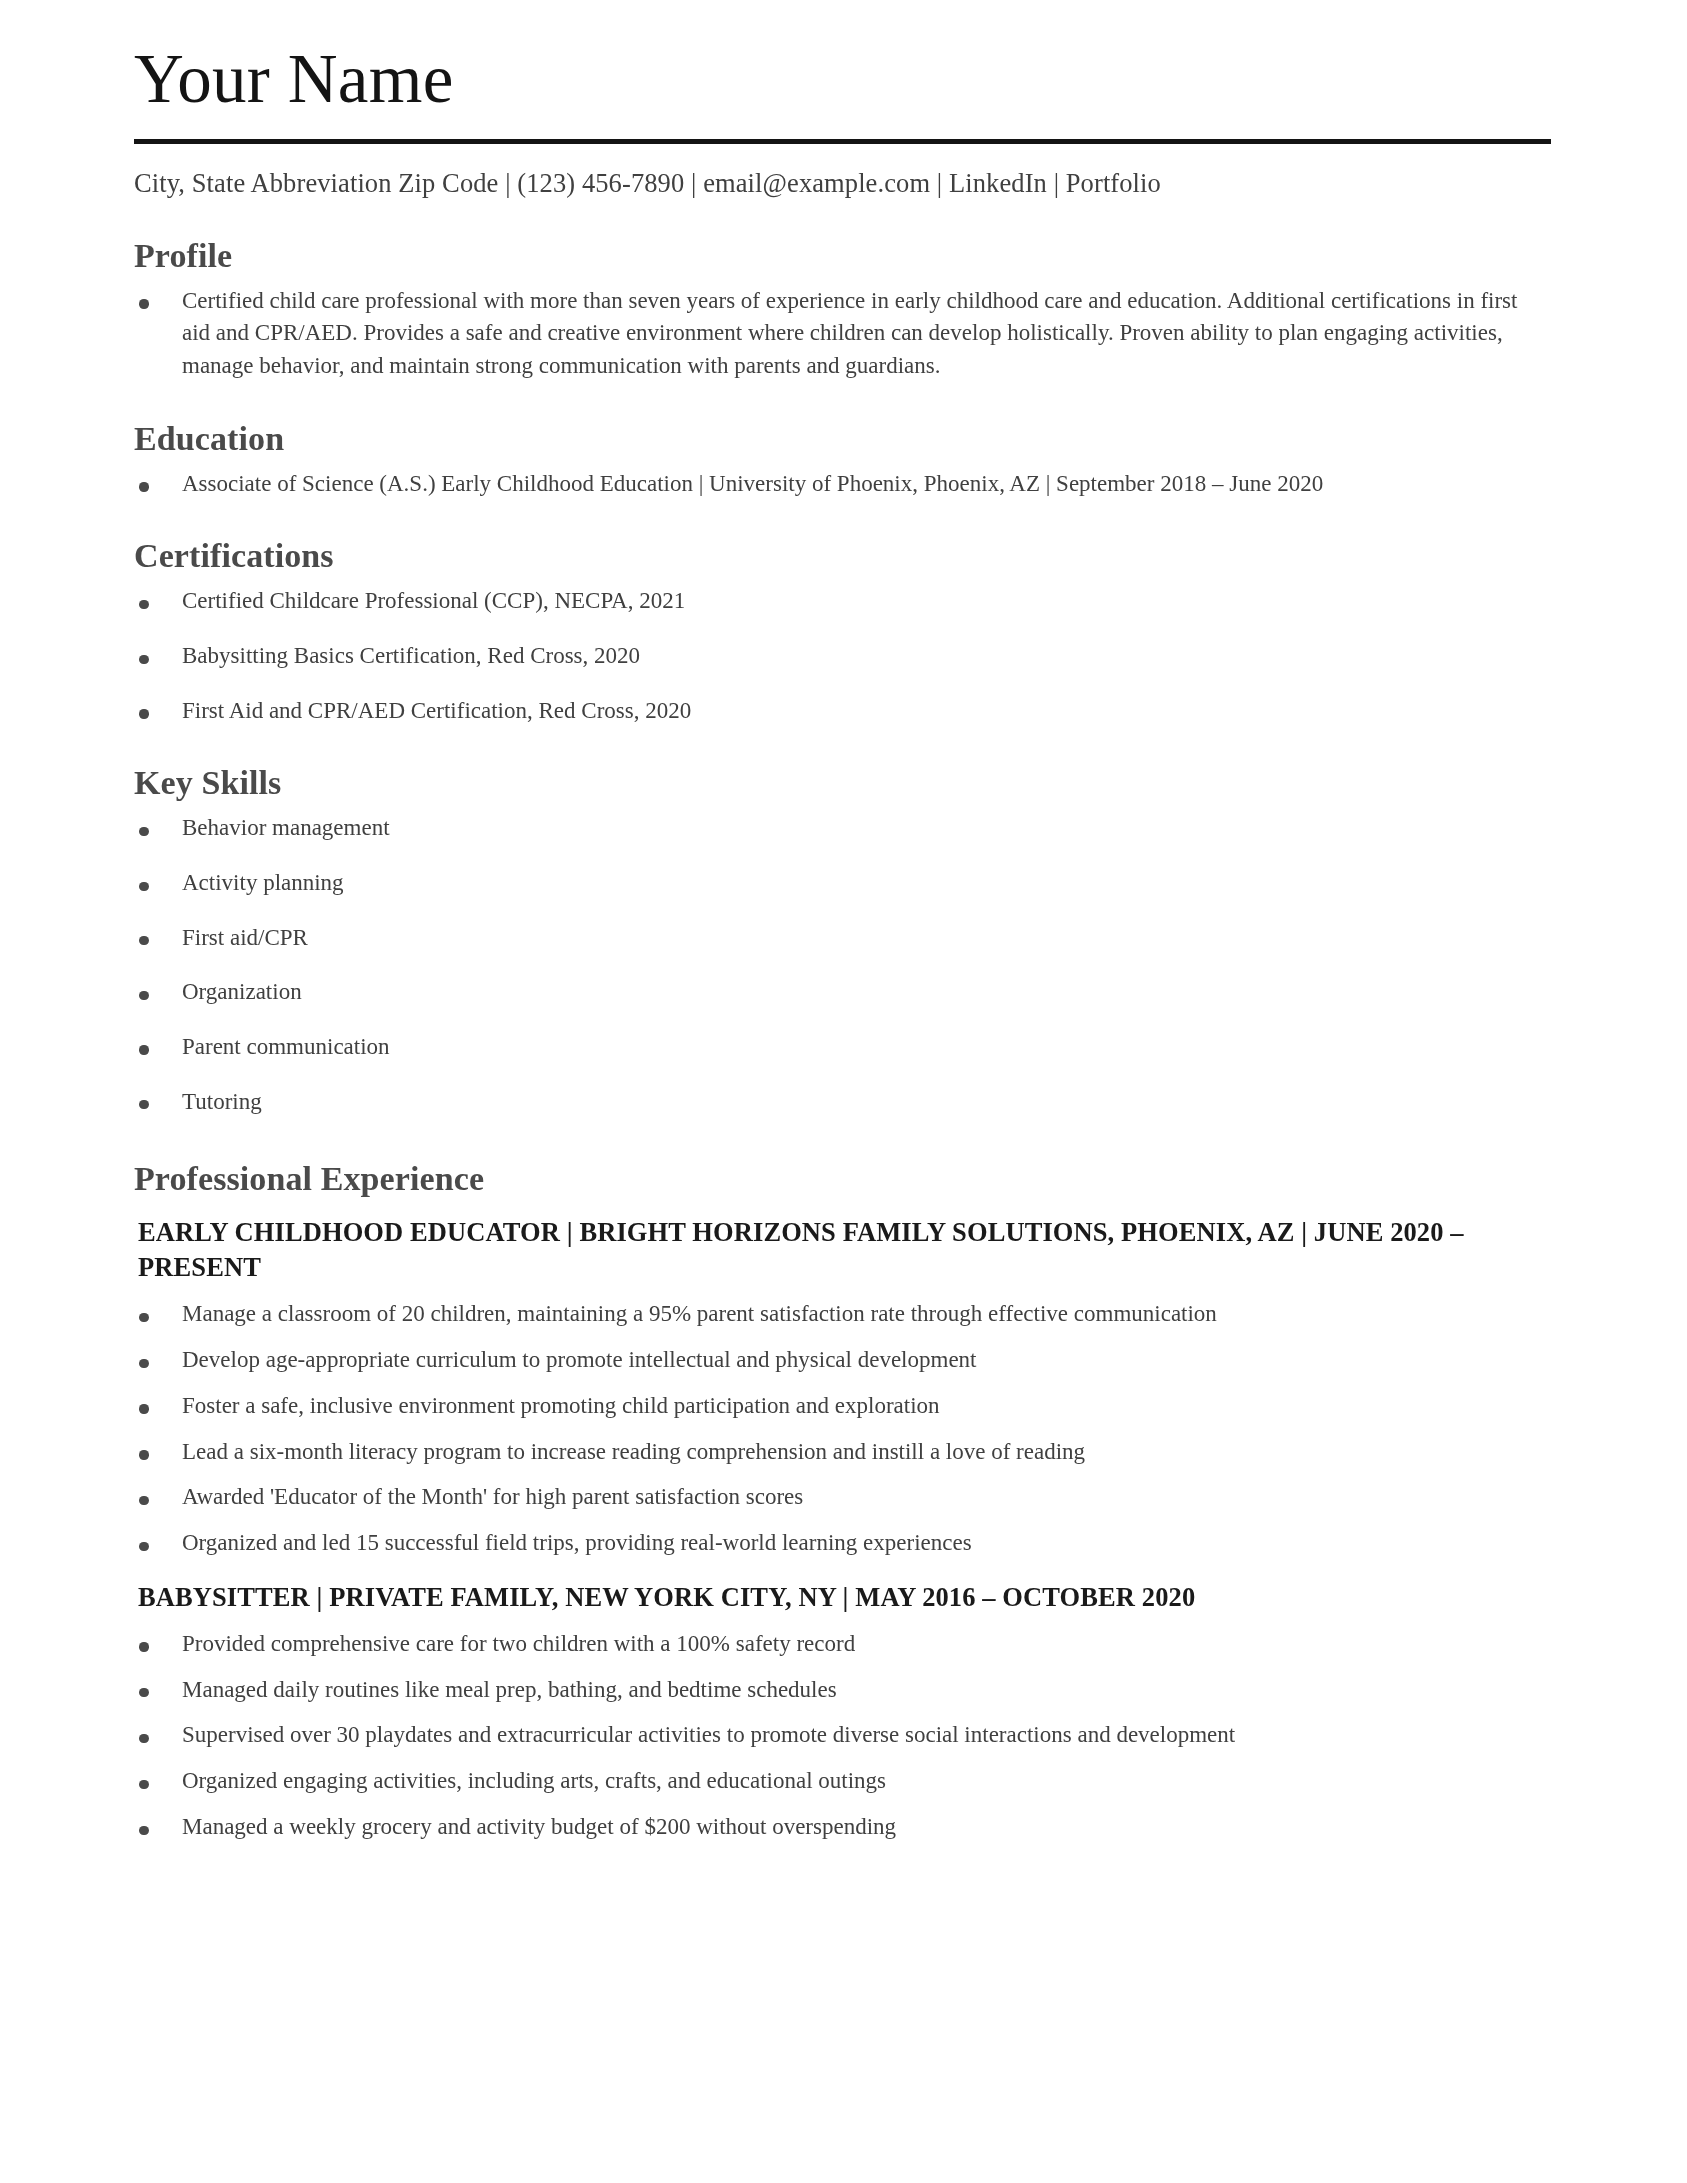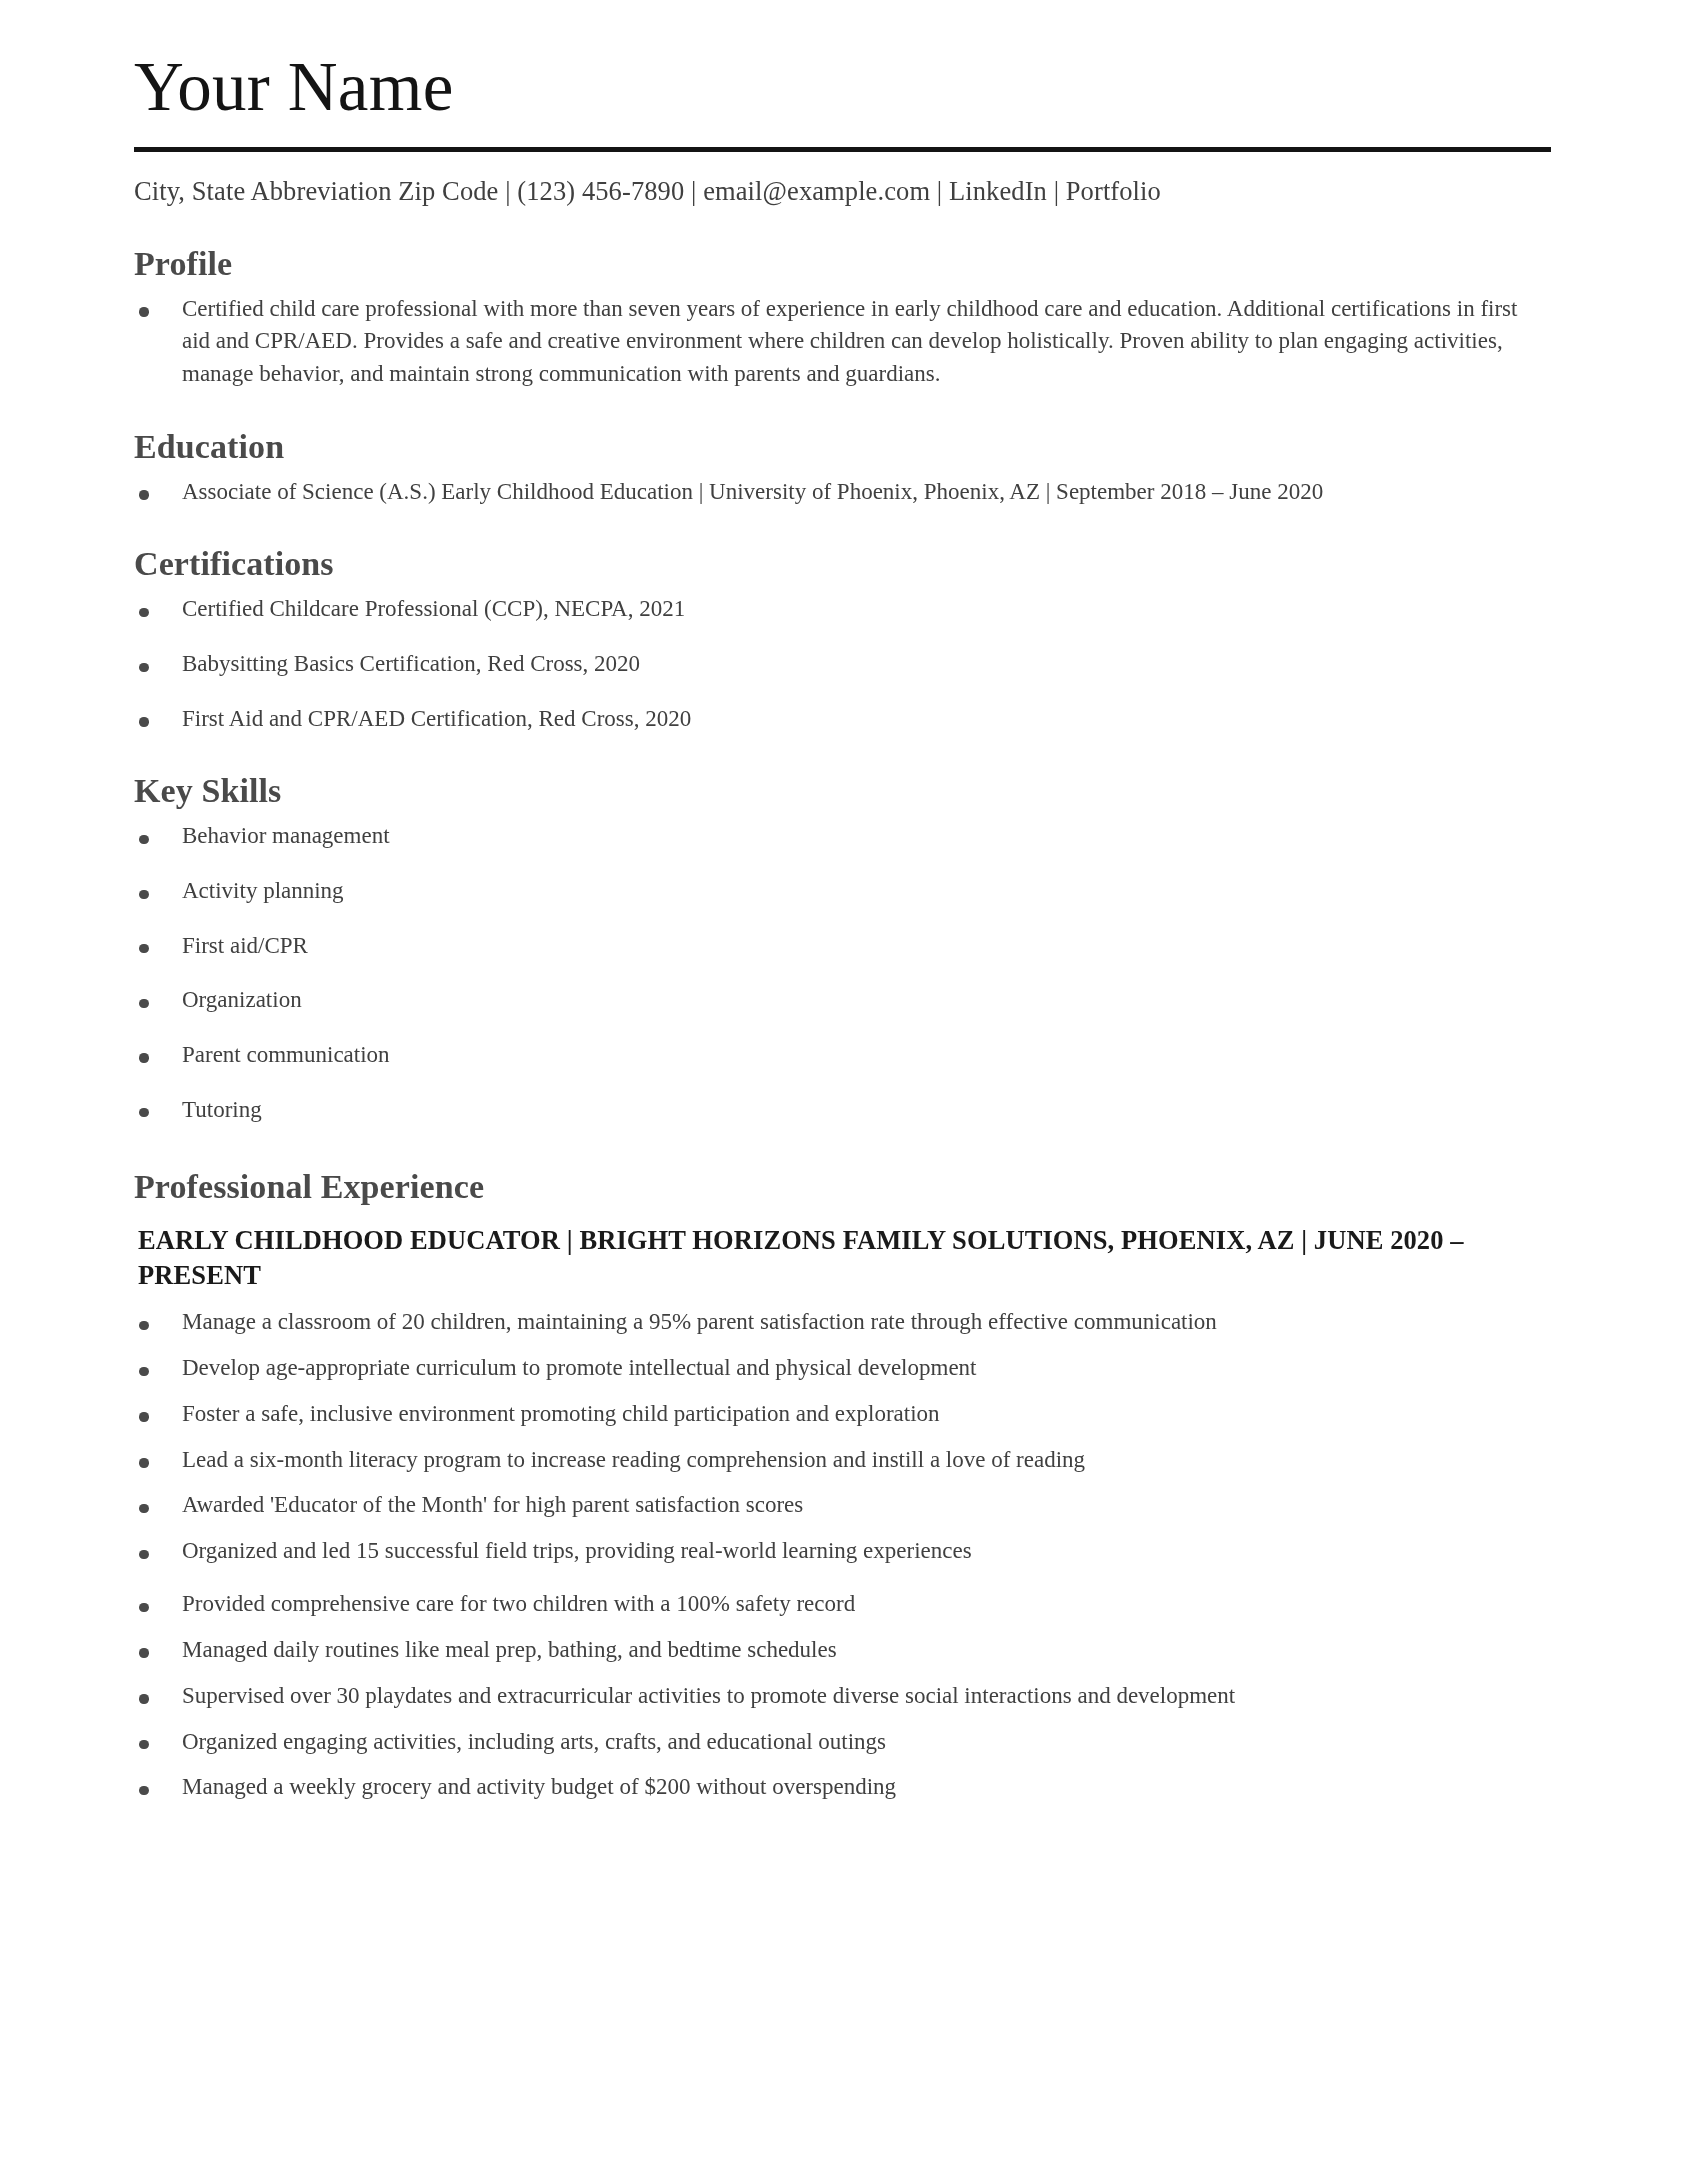--- a/index.html
+++ b/index.html
@@ -17,21 +17,21 @@
     width: 1687px;
     height: 2183px;
     background: #ffffff;
     box-sizing: border-box;
     padding: 0;
     overflow: hidden;
   }
   .inner {
     position: absolute;
     left: 134px;
-    top: 12px;
+    top: 4px;
     width: 1417px;
   }
 
   
   .name {
     font-family: "Liberation Serif", "DejaVu Serif", serif;
     font-size: 69px;
     line-height: 1.0;
     font-weight: 400;
     color: #141414;
@@ -165,20 +165,21 @@
           <li>Manage a classroom of 20 children, maintaining a 95% parent satisfaction rate through effective communication</li>
           <li>Develop age-appropriate curriculum to promote intellectual and physical development</li>
           <li>Foster a safe, inclusive environment promoting child participation and exploration</li>
           <li>Lead a six-month literacy program to increase reading comprehension and instill a love of reading</li>
           <li>Awarded 'Educator of the Month' for high parent satisfaction scores</li>
           <li>Organized and led 15 successful field trips, providing real-world learning experiences</li>
         </ul>
       </div>
 
       <div class="job">
+        <div class="job-heading">BABYSITTER | PRIVATE FAMILY, NEW YORK CITY, NY | MAY 2016 – OCTOBER 2020</div>
         <ul class="bullets exp-list job-bullets">
           <li>Provided comprehensive care for two children with a 100% safety record</li>
           <li>Managed daily routines like meal prep, bathing, and bedtime schedules</li>
           <li>Supervised over 30 playdates and extracurricular activities to promote diverse social interactions and development</li>
           <li>Organized engaging activities, including arts, crafts, and educational outings</li>
           <li>Managed a weekly grocery and activity budget of $200 without overspending</li>
         </ul>
       </div>
     </div>
 

